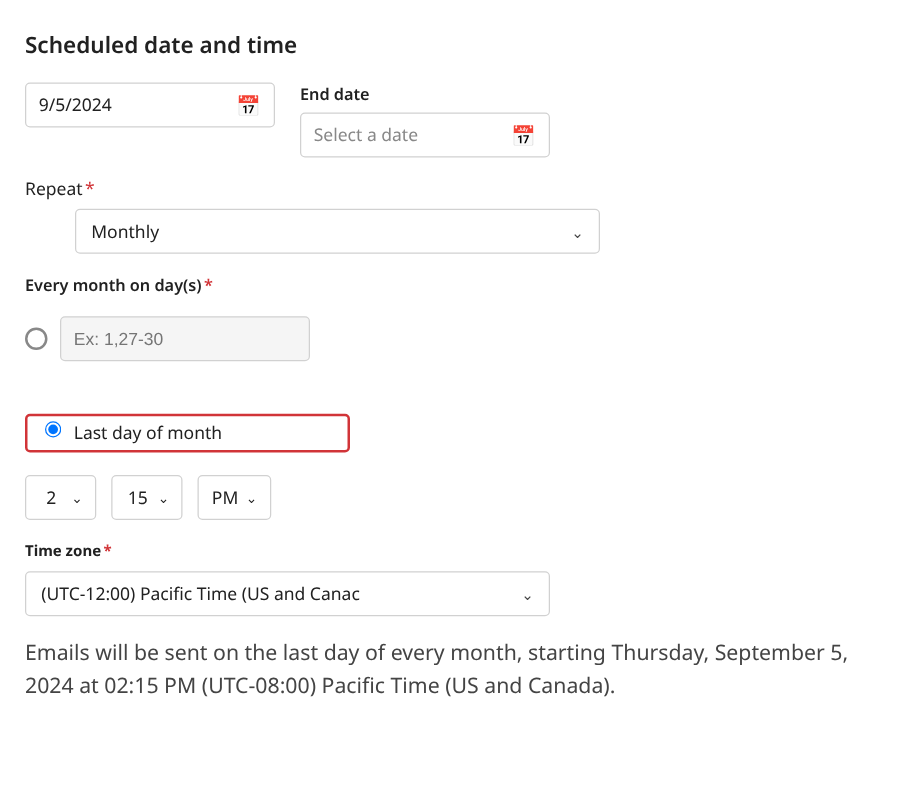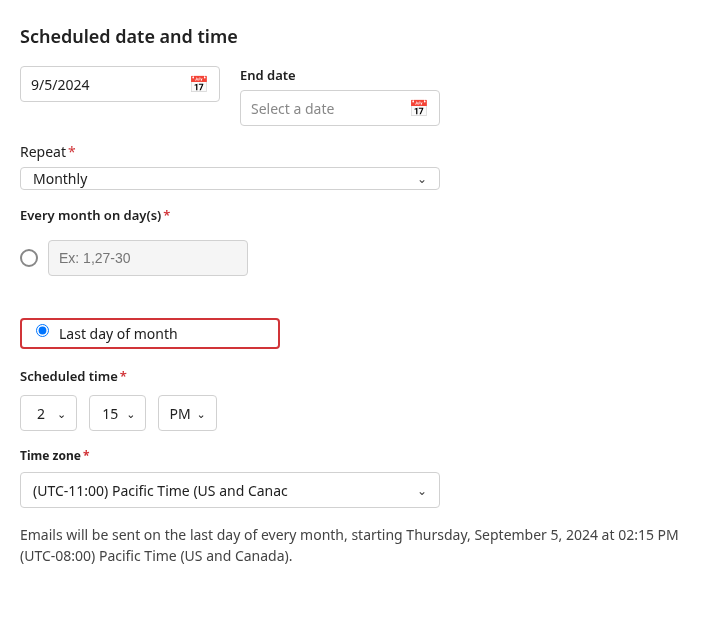--- a/index.html
+++ b/index.html
@@ -59,23 +59,24 @@
       font-size: 16px;
     }
     .select-dropdown {
       display: flex;
       align-items: center;
       border: 1px solid #d1d1d1;
       border-radius: 4px;
       background: #fff;
       padding: 6px 12px;
       width: 420px;
-      height: 23px;
+      height: 36px;
       justify-content: space-between;
       cursor: pointer;
+      margin-left: 40px;
     }
     .chevron {
       font-size: 12px;
       color: #444;
     }
     .every-month-label {
       font-weight: 600;
       font-size: 13px;
       margin-bottom: 10px;
     }
@@ -184,21 +185,21 @@
       border: 1px solid #d1d1d1;
       border-radius: 4px;
       padding: 6px 12px;
       width: 420px;
       height: 36px;
       background: #fff;
       cursor: pointer;
       justify-content: space-between;
     }
     .info-text {
-      font-size: 14px;
+      font-size: 17px;
       color: #444;
       line-height: 1.5;
       max-width: 680px;
       margin-top: 8px;
     }
     .form-group-full {
       display: flex;
       flex-direction: column;
       gap: 6px;
       margin-bottom: 16px;
@@ -247,23 +248,20 @@
     </div>
 
     <div class="last-day-box">
       <input type="radio" name="dayOption" checked="" style="">
       <span class="last-day-label">Last day of month</span>
     </div>
   </div>
 </div>
 
 <div class="scheduled-time-section">
-  <div class="scheduled-time-label">
-    <span>Scheduled time</span><span class="required-star">*</span>
-  </div>
   <div class="time-selects">
     <div class="time-dropdown">
       <span class="val">2</span>
       <span style="font-size:11px;">⌄</span>
     </div>
     <div class="time-dropdown">
       <span class="val">15</span>
       <span style="font-size:11px;">⌄</span>
     </div>
     <div class="time-dropdown">
@@ -271,18 +269,18 @@
       <span style="font-size:11px;">⌄</span>
     </div>
   </div>
 </div>
 
 <div class="timezone-section">
   <div class="timezone-label">
     <span>Time zone</span><span class="required-star">*</span>
   </div>
   <div class="timezone-dropdown">
-    <span>(UTC-11:00) Pacific Time (US and Canac</span>
+    <span>(UTC-12:00) Pacific Time (US and Canac</span>
     <span class="chevron">⌄</span>
   </div>
 </div>
 
 <div class="info-text">Emails will be sent on the last day of every month, starting Thursday, September 5, 2024 at 02:15 PM (UTC-08:00) Pacific Time (US and Canada).</div>
 
 </body></html>

